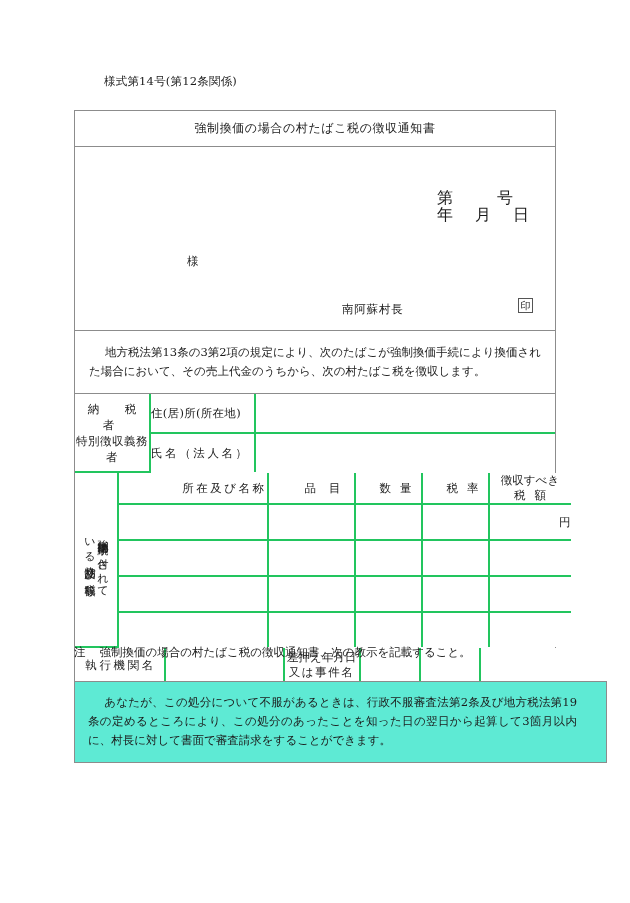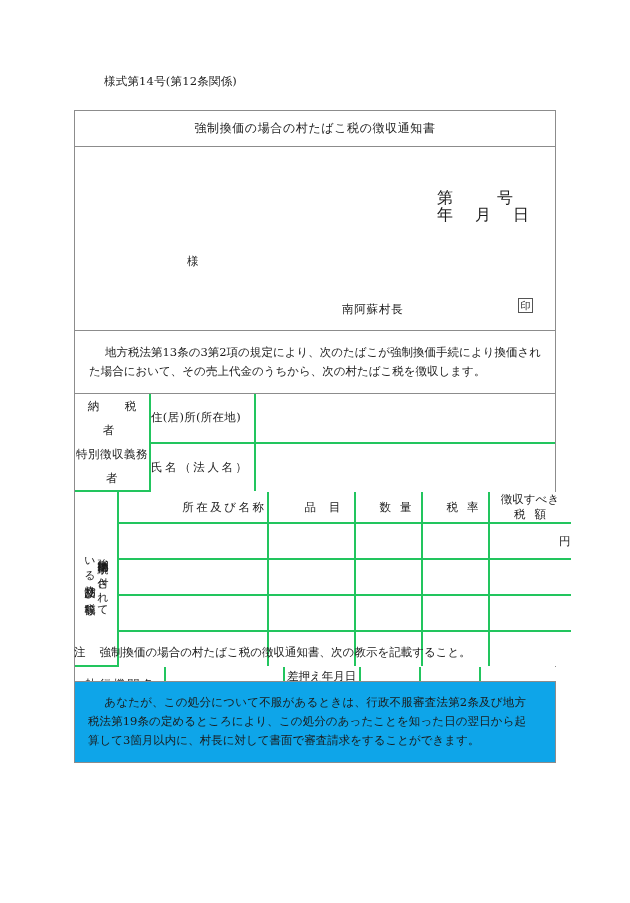--- a/index.html
+++ b/index.html
@@ -127,21 +127,21 @@
   }
   .tbl td.noleft  { border-left: 0; }
   .tbl td.noright { border-right: 0; }
   .tbl tr:first-child td { border-top: 0; }
   .tbl tr:last-child  td { border-bottom: 0; }
 
   
   .taxpayer td { height: 38px; }
   .lbl-payer {
     text-align: center;
-    line-height: 24px;
+    line-height: 16px;
     font-size: 11.5px;
     padding: 0 4px;
     margin-left: 17px;
   }
   .lbl-payer .l1 { letter-spacing: 7px; padding-left: 7px; }
   .lbl-payer .l2 { letter-spacing: 0.5px; }
   .cell-label {
     padding-left: 9px;
     font-size: 11.5px;
     letter-spacing: 0.3px;
@@ -219,29 +219,29 @@
     font-size: 11.5px;
     white-space: nowrap;
   }
   .note .gap { display:inline-block; width: 14px; }
 
   
   .appeal {
     position: absolute;
     left: 74px;
     top: 681px;
-    width: 482px;
+    width: 533px;
     box-sizing: border-box;
     border: 1px solid #8c8c8c;
     font-size: 11.5px;
     line-height: 19px;
     padding: 11px 29px 12px 13px;
     text-align: justify;
     text-justify: inter-ideograph;
-    background: #0ea5e9;
+    background: #5eead4;
   }
   .appeal .indent { display:inline-block; width:16px; }
 </style>
 </head>
 <body>
 
 <div class="page">
 
   <div class="form-no">様式第14号(第12条関係)</div>
 

